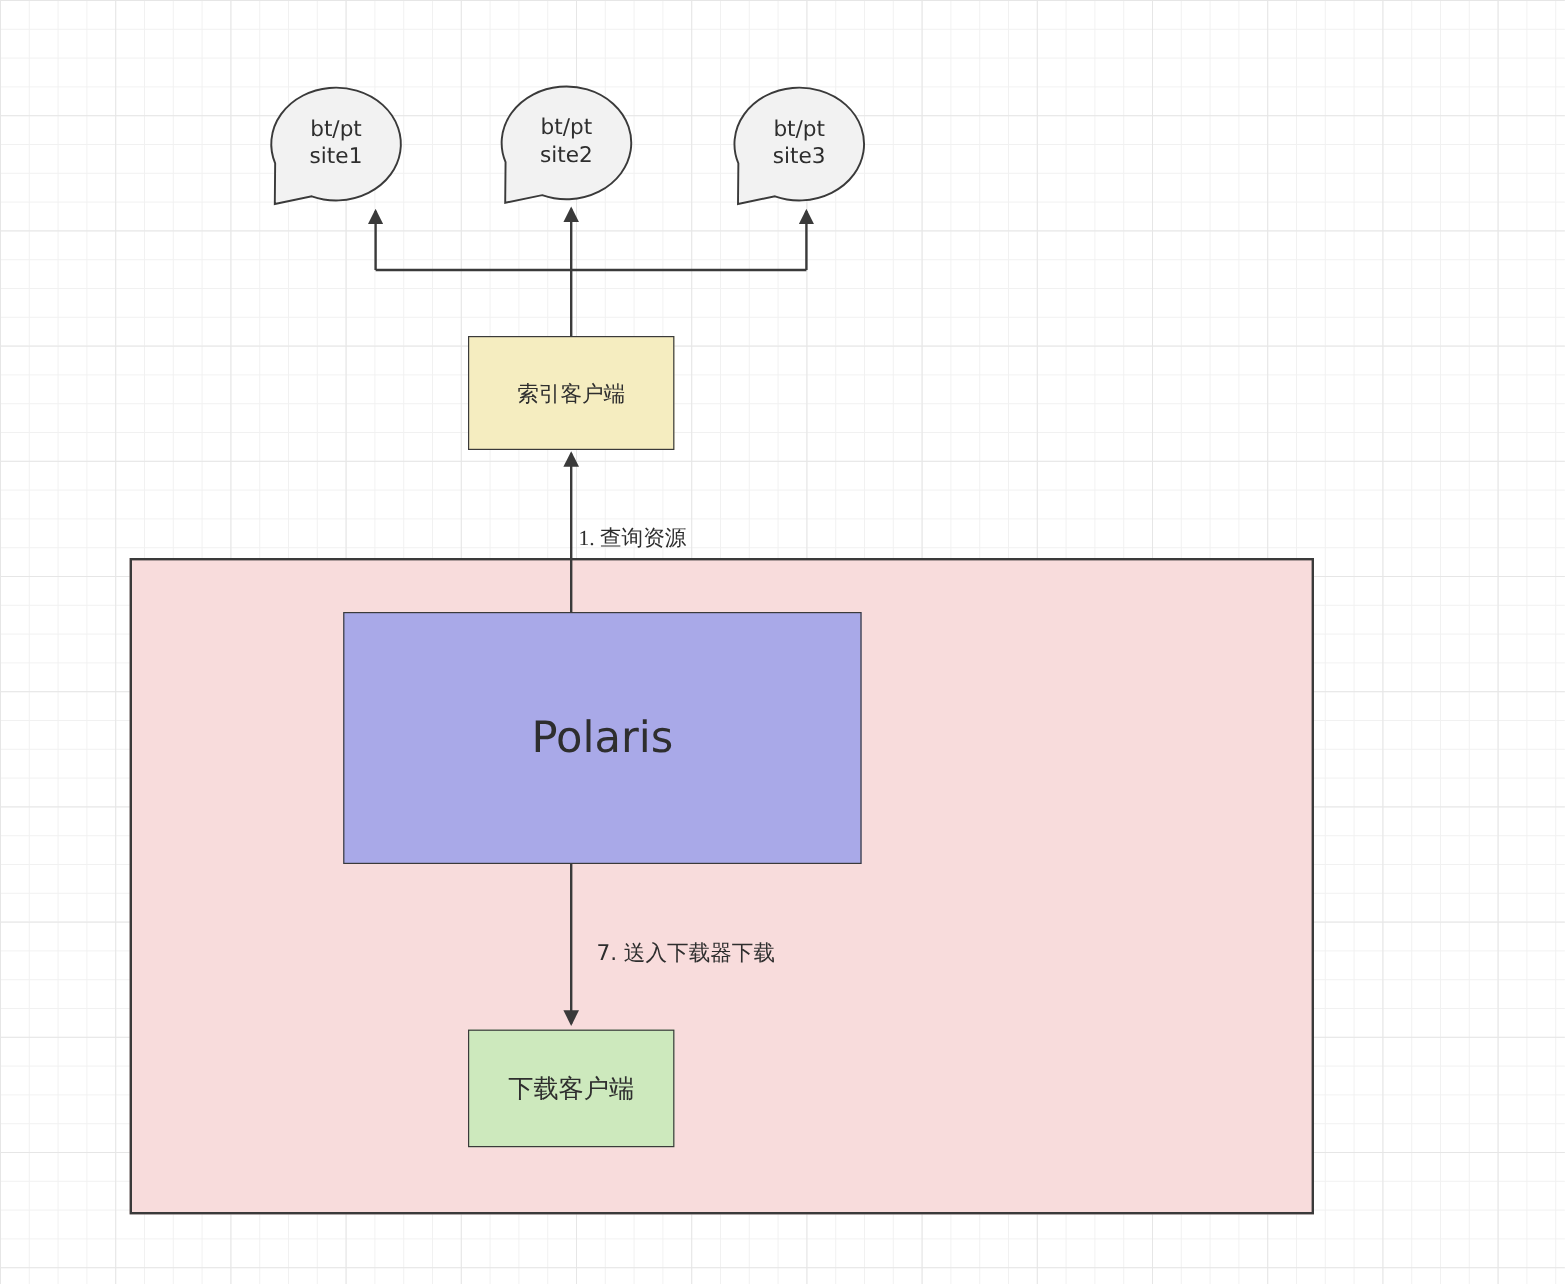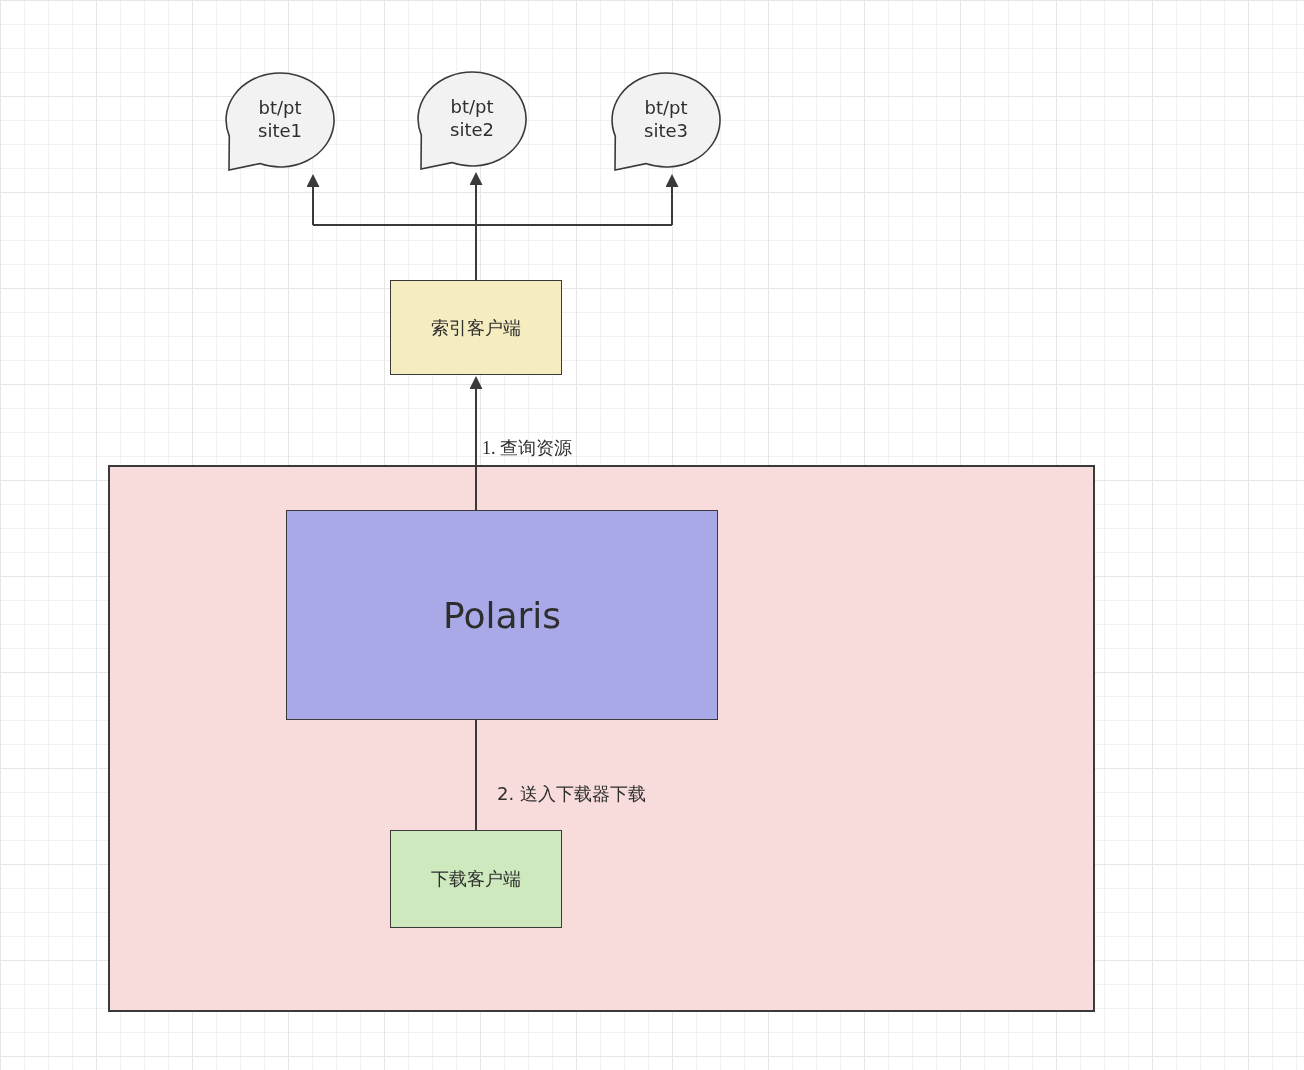--- a/index.html
+++ b/index.html
@@ -41,23 +41,23 @@
     border-width: 1.6px;
   }
   .polaris-box {
     left: 260px; top: 510px; width: 432px; height: 210px;
     background: var(--polaris-fill, #a9a9e8);
     font-size: 36px;
     border-width: 1.6px;
     margin-left: 26px;
   }
   .download-box {
-    left: 390px; top: 830px; width: 172px; height: 98px;
+    left: 390px; top: 858px; width: 172px; height: 98px;
     background: var(--download-fill, #cde9bd);
-    font-size: 18px;
+    font-size: 21px;
     border-width: 1.6px;
     justify-content: center;
   }
   svg.overlay {
     position: absolute;
     left: 0; top: 0;
     width: 1304px; height: 1070px;
   }
   .bubble-shape {
     fill: var(--bubble-fill, #f2f2f2);
@@ -145,16 +145,16 @@
     <span>索引客户端</span>
   </div>
   <div class="box polaris-box">
     <span>Polaris</span>
   </div>
   <div class="box download-box">
     <span>下载客户端</span>
   </div>
 
   <div class="step-label step1-label">1. 查询资源</div>
-  <div class="step-label step2-label">2. 送入下载器下载</div>
+  <div class="step-label step2-label">7. 送入下载器下载</div>
 
 
 </div>
 
 </body></html>

